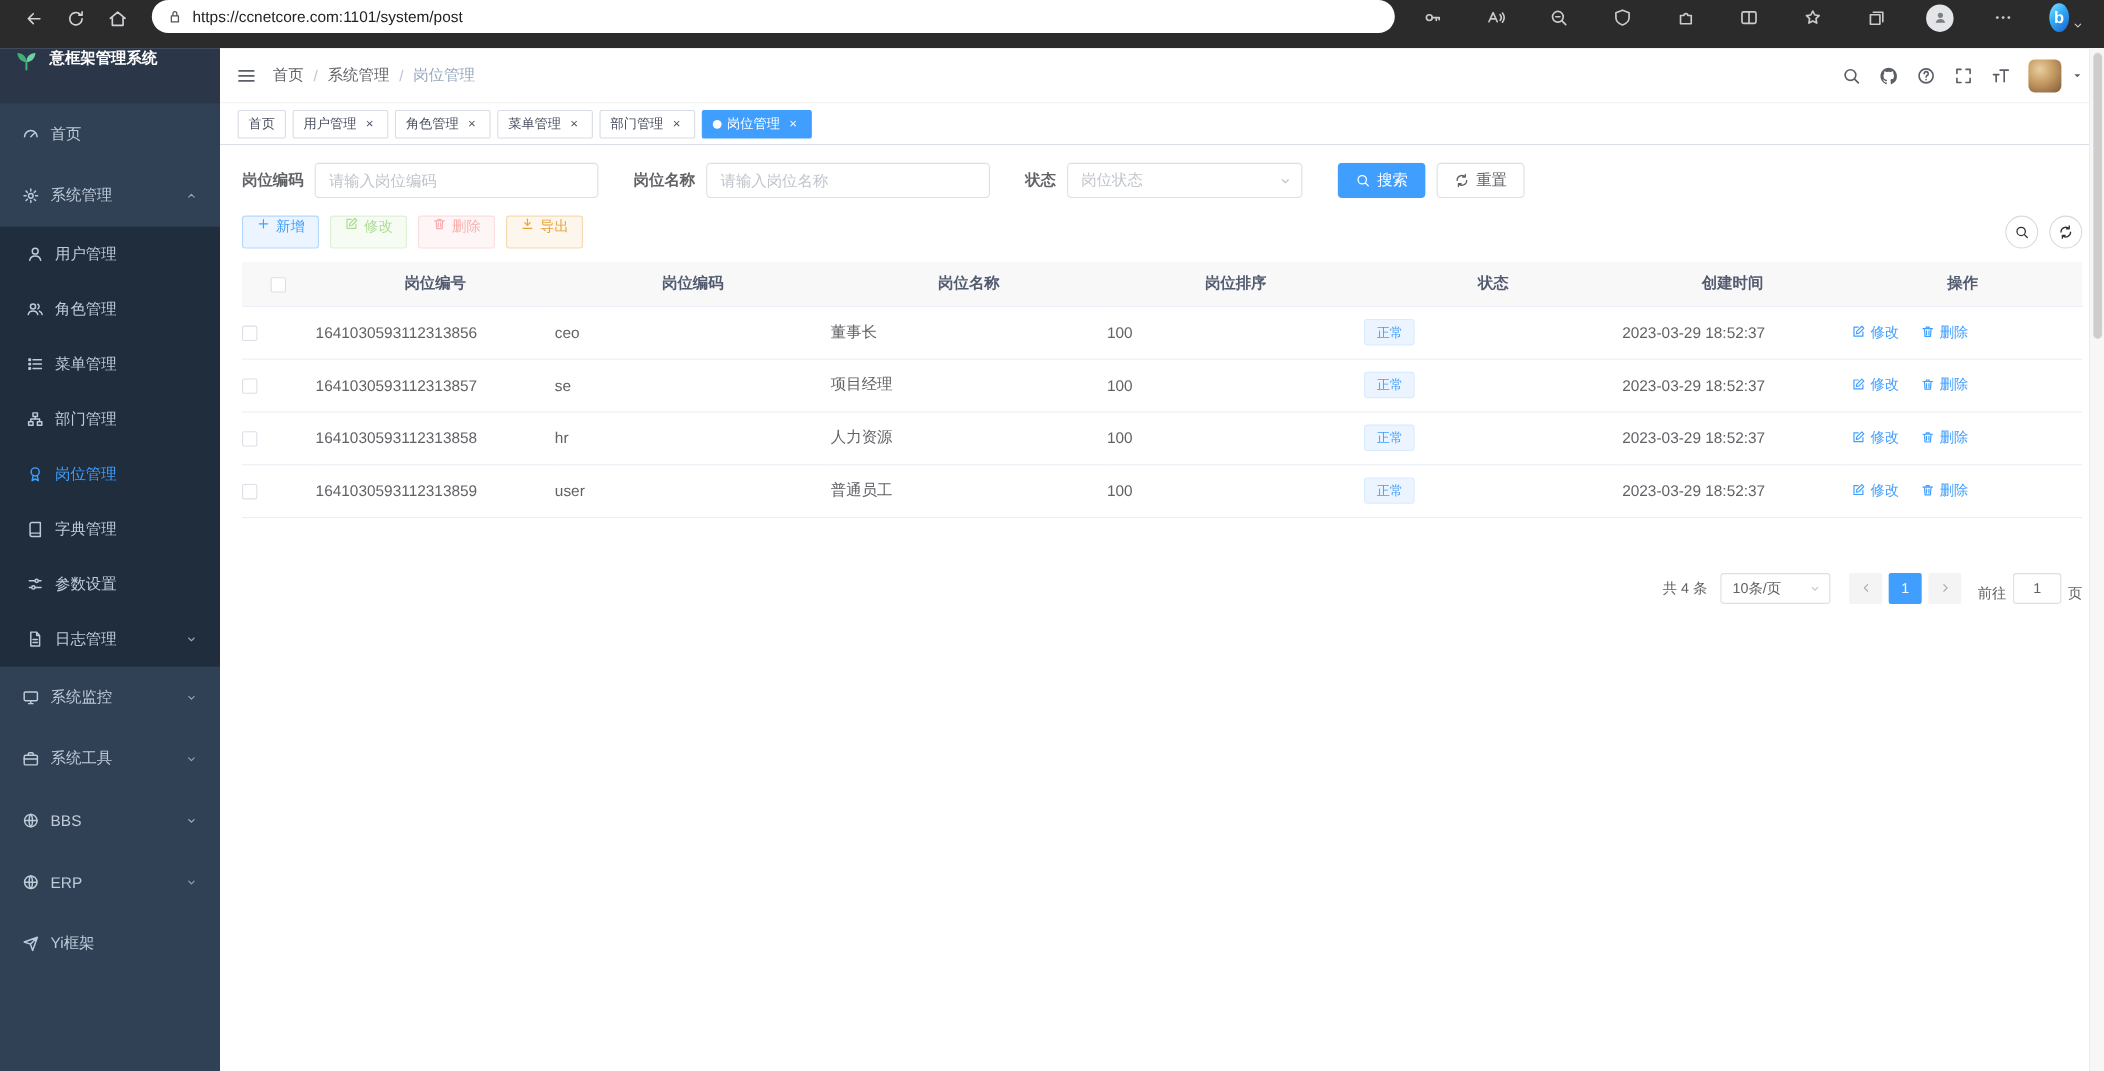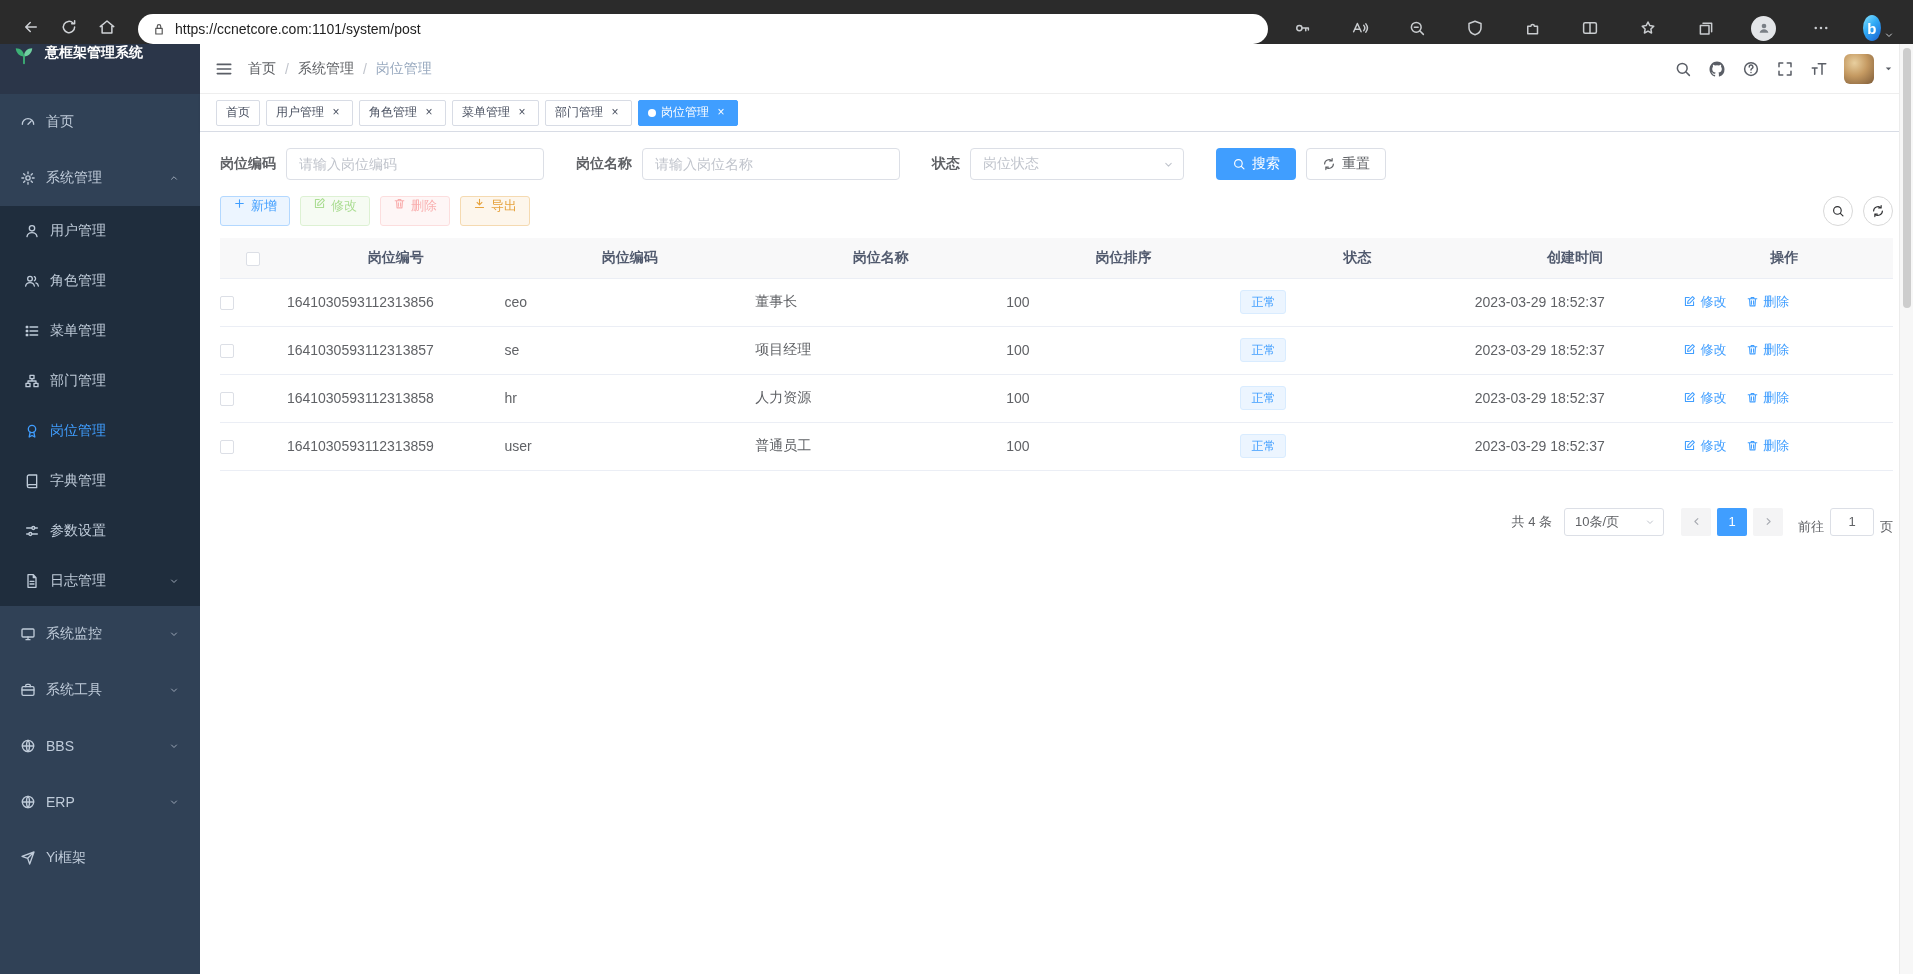--- a/index.html
+++ b/index.html
@@ -3,21 +3,21 @@
 <meta charset="utf-8">
 <style>
   *{box-sizing:border-box;margin:0;padding:0}
   html,body{width:1913px;height:974px;overflow:hidden}
   body{font-family:"Liberation Sans","DejaVu Sans",sans-serif;background:#fff;color:#606266}
   .ic{width:16px;height:16px;stroke:currentColor;fill:none;stroke-width:2;stroke-linecap:round;stroke-linejoin:round;display:block}
   .s12{width:12px;height:12px}.s13{width:13px;height:13px}.s14{width:14px;height:14px}
   .s18{width:18px;height:18px}.s20{width:20px;height:20px}.s22{width:22px;height:22px}
 
   
-  .chrome{height:44px;background:#2b2b2b;display:flex;align-items:flex-end;padding:0 14px;gap:4px}
+  .chrome{height:44px;background:#2b2b2b;display:flex;align-items:flex-start;padding:0 14px;gap:4px}
   .c-btn{width:34px;height:34px;border:none;background:transparent;border-radius:6px;display:flex;align-items:center;justify-content:center;color:#cfd2d6;cursor:pointer;flex-shrink:0}
   .urlbar{height:30px;width:1130px;margin:0 10px;background:#fff;border-radius:15px;display:flex;align-items:center;gap:9px;padding:0 14px;color:#3c3c3c;cursor:text}
   .urlbar .url{font-size:14px;color:#222;white-space:nowrap;overflow:hidden}
   .c-icons{flex:1;display:flex;align-items:center;justify-content:space-between;padding:0 4px}
   .c-ico{width:32px;height:32px;border:none;background:transparent;display:flex;align-items:center;justify-content:center;color:#c9cccf;cursor:pointer;border-radius:6px}
   .edge-avatar{width:25px;height:25px;border-radius:50%;background:#e3e5e8;color:#7a7f86;display:flex;align-items:center;justify-content:center}
   .bing{width:26px;height:26px;border-radius:50%;background:linear-gradient(135deg,#8ae6ff 0%,#2fa9f5 45%,#1b5fd0 100%);color:#fff;font-weight:bold;font-size:15px;display:flex;align-items:center;justify-content:center;cursor:pointer}
   .bing-caret{color:#c9cccf;margin-left:2px;align-self:flex-end;padding-bottom:3px}
 
   
@@ -75,21 +75,21 @@
   .tools-right{margin-left:auto;display:flex;gap:10px}
   .circ{width:30px;height:30px;border-radius:50%;border:1px solid #d9d9d9;background:#fff;color:#303133;display:flex;align-items:center;justify-content:center;cursor:pointer}
 
   table.tbl{width:100%;border-collapse:collapse;margin-top:12px;table-layout:fixed;font-size:14px;color:#606266}
   .tbl th{background:#f8f8f9;color:#515a6e;font-weight:bold;height:40px;border-bottom:1px solid #ebeef5;text-align:center;font-size:14px}
   .tbl td{height:48px;border-bottom:1px solid #ebeef5;}
   .cb{width:14px;height:14px;border:1px solid #dcdfe6;border-radius:2px;background:#fff;display:inline-block;vertical-align:middle;cursor:pointer}
   .tag{display:inline-block;padding:2px 10px;font-size:12px;color:#409eff;background:#ecf5ff;border:1px solid #d9ecff;border-radius:3px;line-height:18px}
   .act{color:#409eff;font-size:13px;display:inline-flex;align-items:center;gap:4px;margin:0 8px;cursor:pointer;text-decoration:none}
 
-  .pager{display:flex;align-items:center;justify-content:flex-end;margin-top:37px;font-size:13px;color:#606266}
+  .pager{display:flex;align-items:center;justify-content:flex-end;margin-top:50px;font-size:13px;color:#606266}
   .ptotal{margin-right:12px}
   .psize{width:100px;height:28px;border:1px solid #dcdfe6;border-radius:3px;display:flex;align-items:center;justify-content:space-between;padding:0 7px 0 10px;cursor:pointer;margin-right:14px;background:#fff}
   .psize .chev{color:#c0c4cc}
   .pbtn{min-width:30px;height:28px;background:#f4f4f5;border:none;border-radius:2px;display:flex;align-items:center;justify-content:center;color:#a8abb2;margin:0 3px;cursor:pointer}
   .pnum{min-width:30px;height:28px;border-radius:2px;display:flex;align-items:center;justify-content:center;margin:0 3px;cursor:pointer;background:#409eff;color:#fff}
   .goto{margin-left:12px;display:flex;align-items:flex-end;gap:6px}
   .goto-input{width:44px;height:28px;border:1px solid #dcdfe6;border-radius:3px;text-align:center;font-size:13px;color:#606266;outline:none;font-family:inherit}
 
   
   .vscroll{position:fixed;right:0;top:44px;width:14px;height:930px;background:#f7f7f7;border-left:1px solid #ececec}

